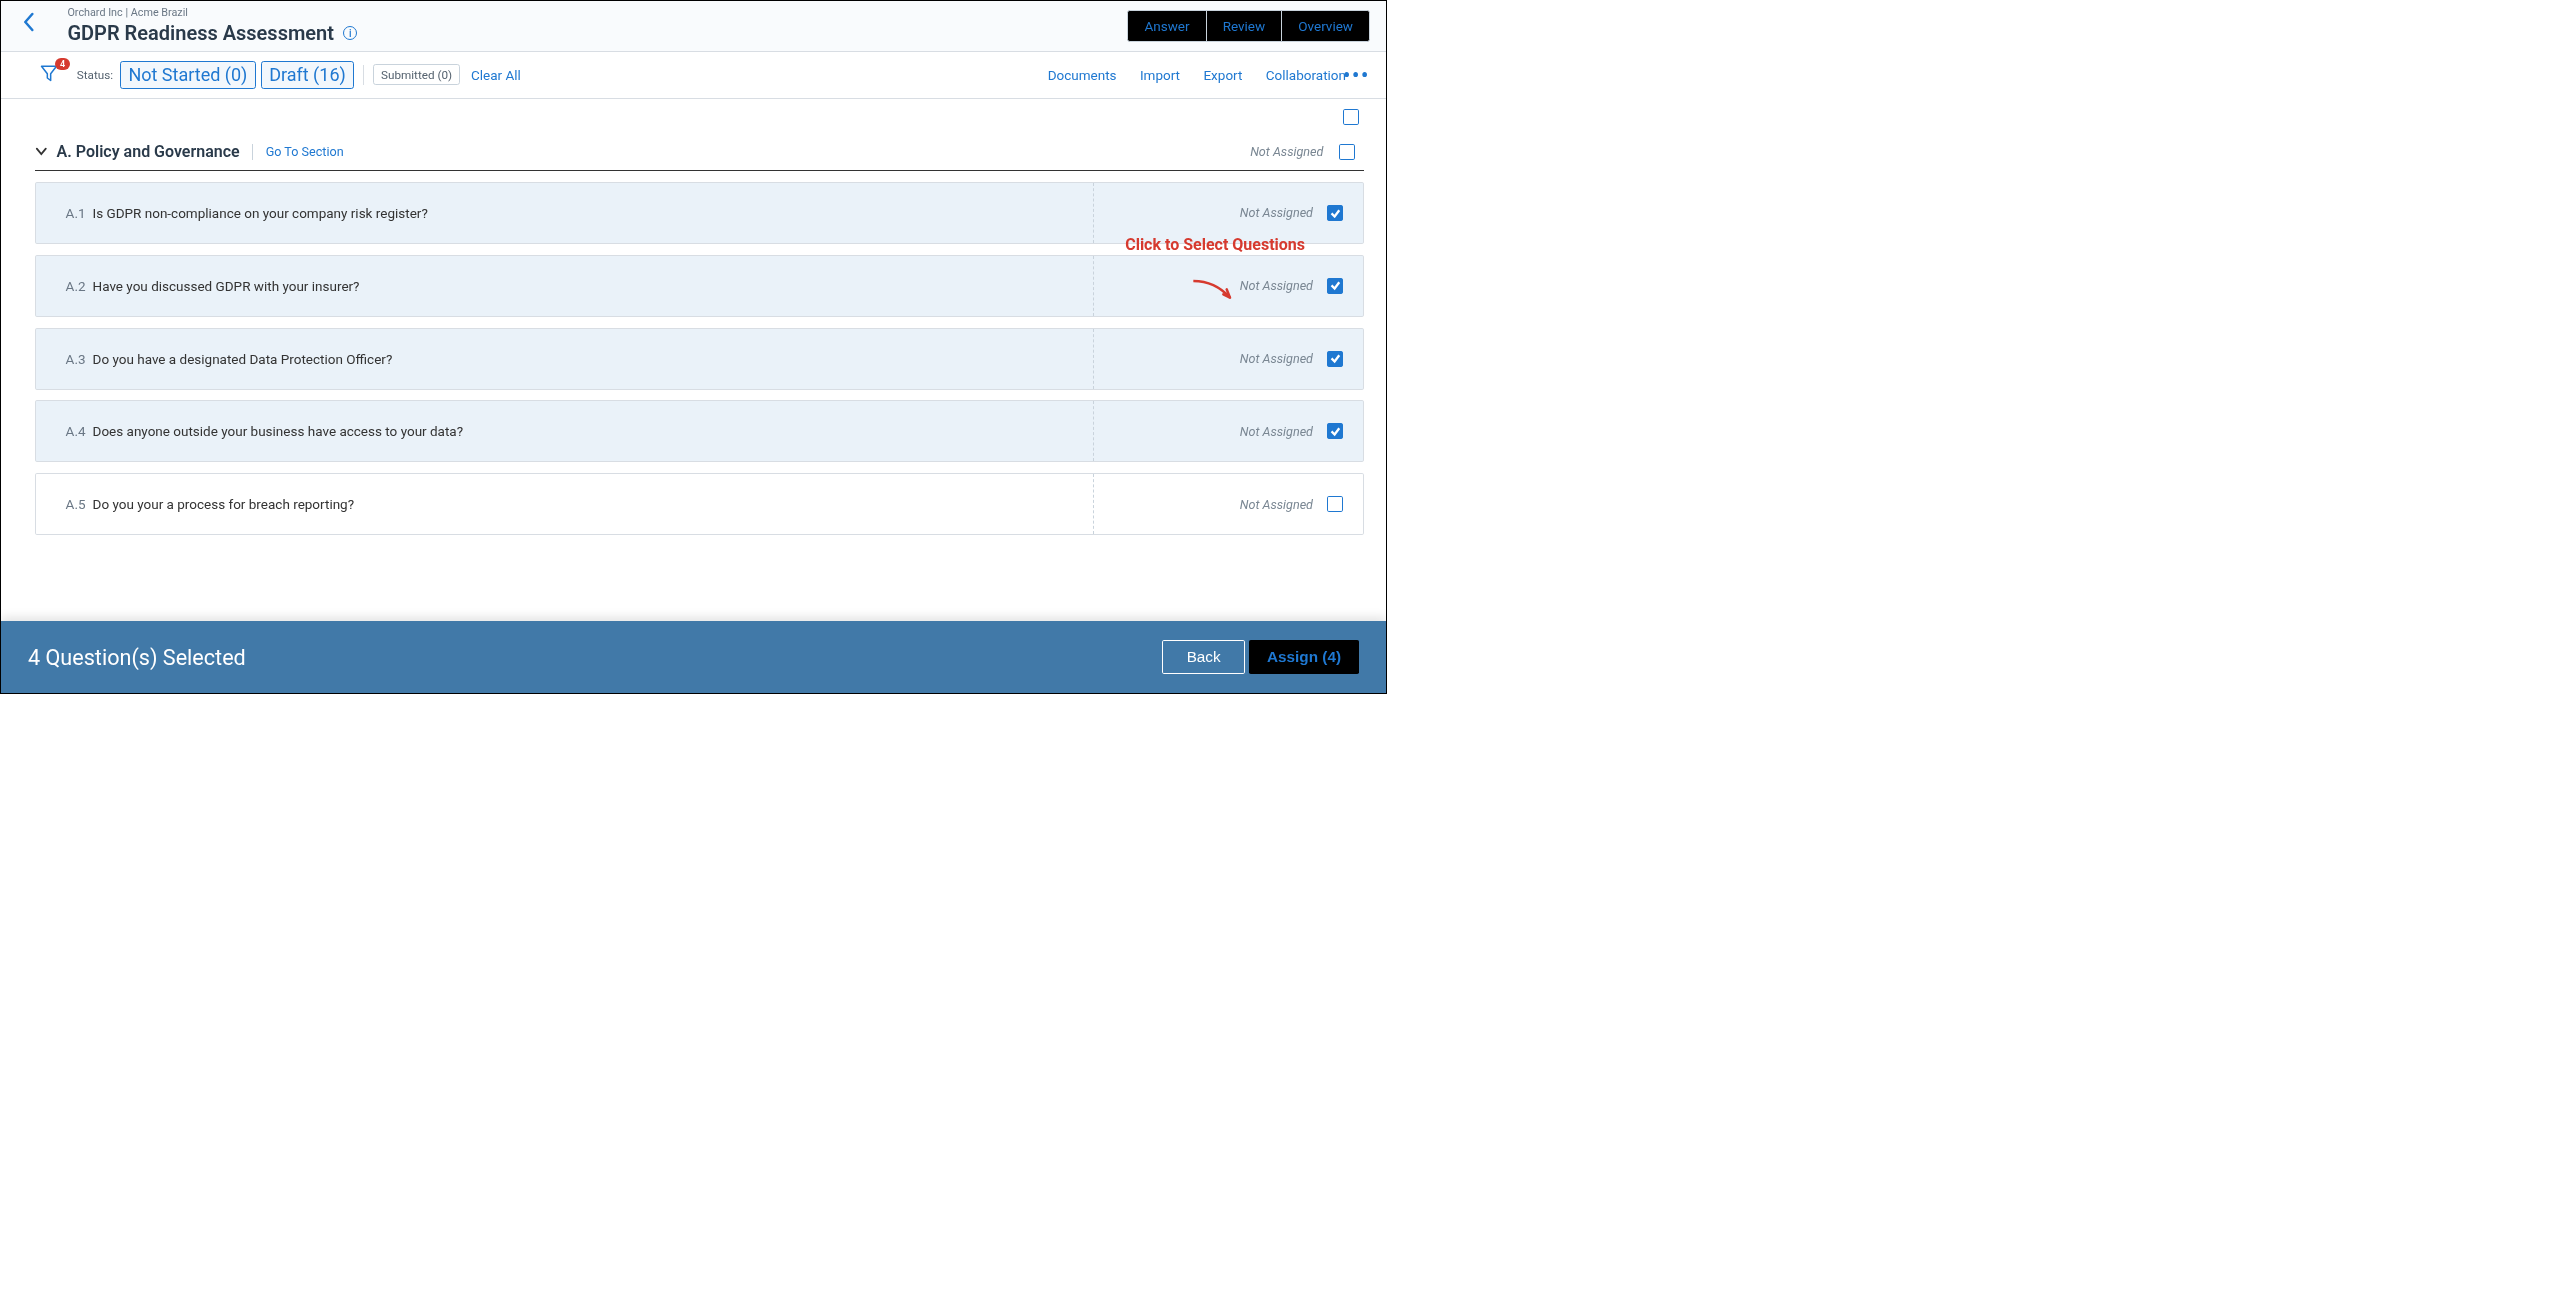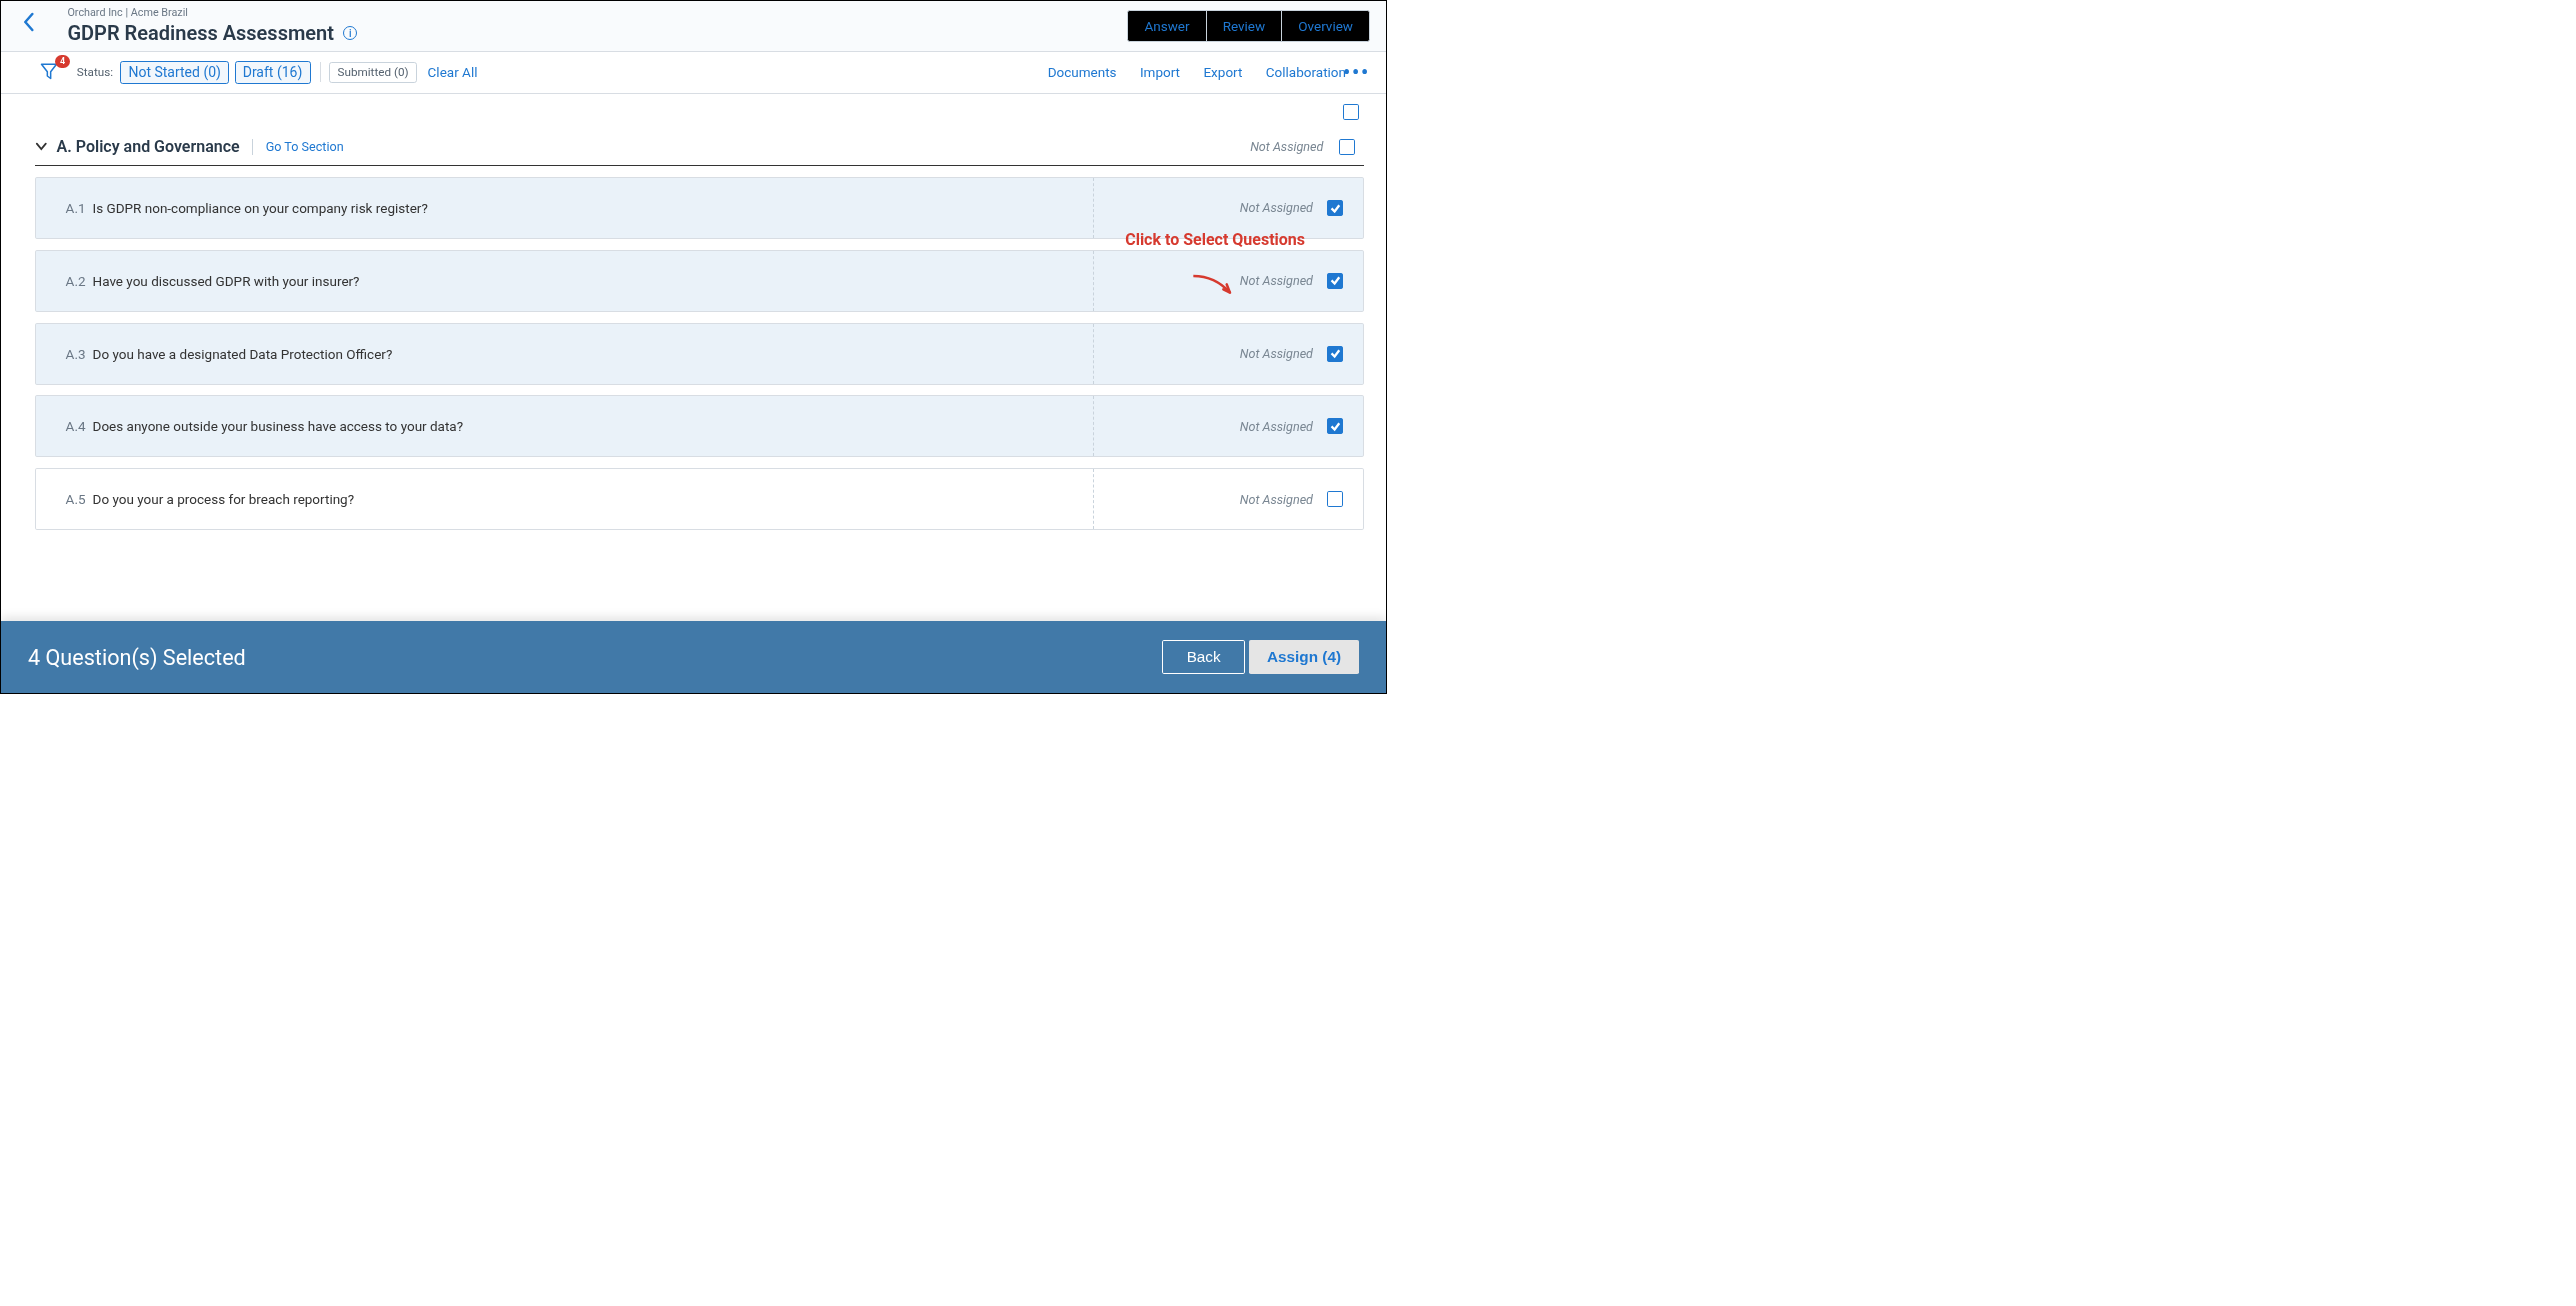--- a/index.html
+++ b/index.html
@@ -36,21 +36,21 @@
   border-bottom: 0.9px solid #d8dde3; position: relative;
 }
 .funnel-wrap { position: relative; width: 23.4px; height: 23.4px; cursor: pointer; }
 .funnel-wrap svg { width: 20px; height: 20px; }
 .badge {
   position: absolute; top: -5.4px; right: -7.2px; background: #d63a2f; color: #fff;
   font-size: 9px; font-weight: 600; border-radius: 7.2px; padding: 0.9px 4.5px; line-height: 10.8px;
 }
 .status-label { font-size: 11.7px; color: #55626f; margin-left: 14.4px; margin-right: 7.2px; }
 .pill {
-  font-size: 14px; color: #1f78d1; border: 1.4px solid #1f78d1;
+  font-size: 18px; color: #1f78d1; border: 1.4px solid #1f78d1;
   padding: 2.7px 7.2px; border-radius: 2.7px; background: #f2f7fc; cursor: pointer;
 }
 .pill + .pill { margin-left: 5.4px; }
 .vdiv { width: 0.9px; height: 20px; background: #d8dde3; margin: 0 9px; }
 .pill-outline {
   font-size: 11.7px; color: #55626f; border: 0.9px solid #c9d3dc;
   padding: 2.7px 7.2px; border-radius: 2.7px; cursor: pointer;
 }
 .clear-all { font-size: 13.5px; color: #1f78d1; margin-left: 10.8px; cursor: pointer; }
 .tool-links { position: absolute; right: 40px; top: 0; height: 100%; display: flex; align-items: center; gap: 23.4px; }
@@ -110,21 +110,21 @@
   padding: 16px 27px; color: #fff;
   box-shadow: 0 -5.4px 9px rgba(0,0,0,0.1);
 }
 .footer-text { font-size: 21.6px; font-weight: 400; }
 .footer-right { margin-left: auto; display: flex; gap: 4px; }
 .btn-outline {
   border: 1.4px solid #fff; background: transparent; color: #fff;
   font-size: 15.3px; padding: 7.2px 23.4px; border-radius: 1.8px; cursor: pointer;
 }
 .btn-solid {
-  background: #e5e5e5; color: #1f78d1; font-size: 15.3px; font-weight: 600;
+  background: #000000; color: #1f78d1; font-size: 15.3px; font-weight: 600;
   padding: 7.2px 18px; border-radius: 1.8px; border: none; cursor: pointer;
 }
 </style>
 </head>
 <body>
 
 <div class="header">
   <div class="back-btn">
     <svg viewBox="0 0 12 20">
         <path d="M10 2 L3 10 L10 18" stroke="#1f78d1" stroke-width="2.5" fill="none" stroke-linecap="round" stroke-linejoin="round"></path>

